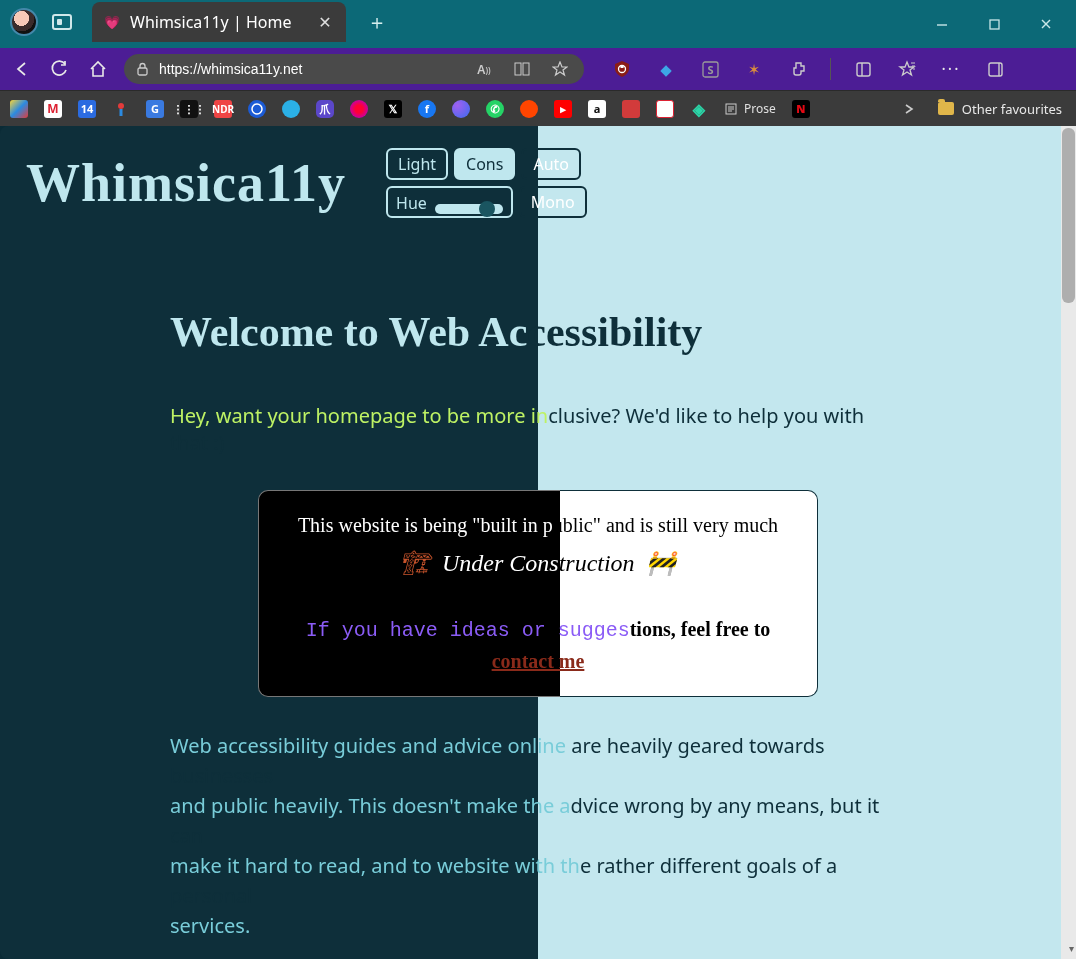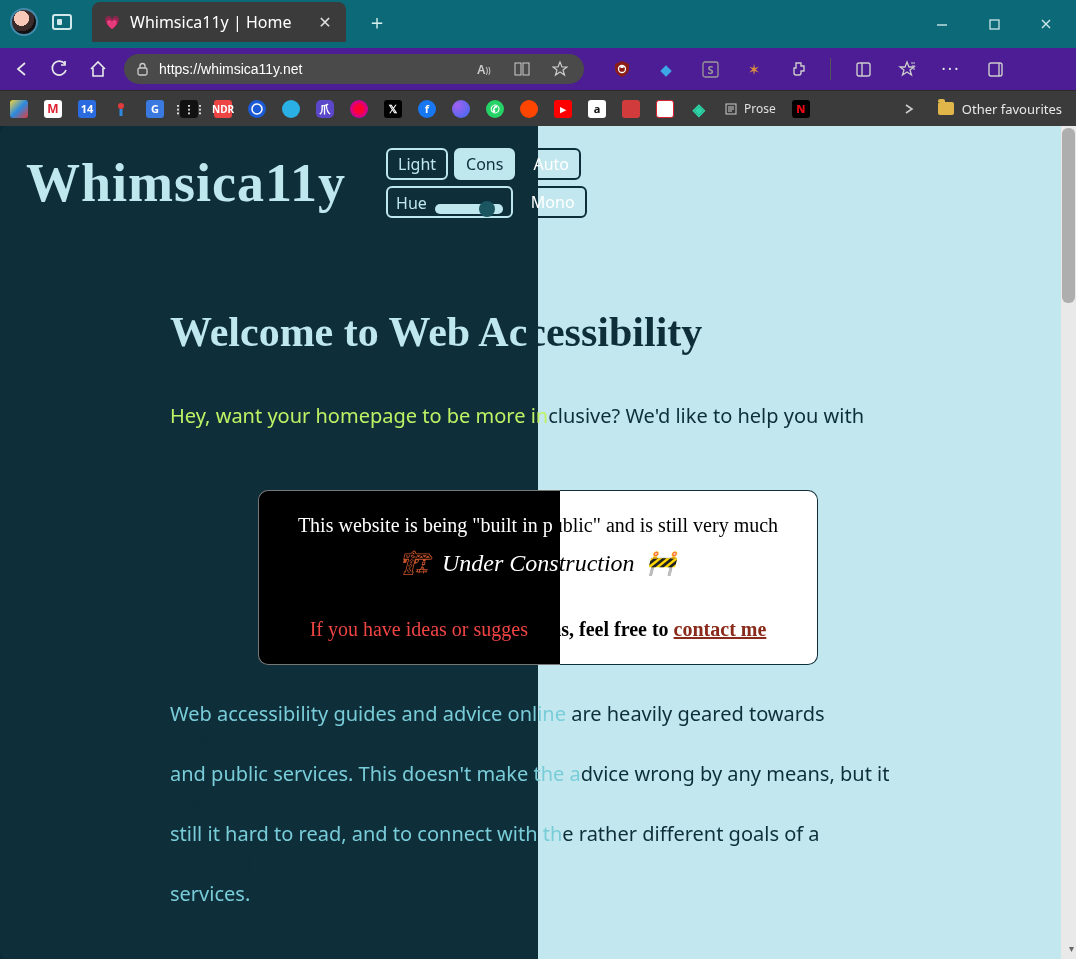--- a/index.html
+++ b/index.html
@@ -76,21 +76,21 @@
 .callout-half { position: absolute; top: 0; bottom: 0; }
 .co-l { left: 0; width: 54%; background: #000; border: 1px solid #777; border-right: none; border-radius: 10px 0 0 10px; }
 .co-r { right: 0; width: 46%; background: #fff; border: 1px solid #0e2f3a; border-left: none; border-radius: 0 10px 10px 0; }
 .callout-text { position: relative; padding: 20px 22px; text-align: center; font-size: 20px; line-height: 1.55; }
 .ct-line1 .l { color: #fff; }
 .ct-line1 .r { color: #000; }
 .ct-line2 { margin-top: 4px; font-style: italic; font-family: "Brush Script MT", cursive; font-size: 24px; }
 .ct-line2 .l { color: #fff; }
 .ct-line2 .r { color: #000; }
 .ct-line3 { margin-top: 32px; }
-.ct-line3 .l { color: #ef4444; }
+.ct-line3 .l { color: #8b5cf6; font-family: Liberation Mono, monospace; }
 .ct-line3 .r { color: #000; font-weight: bold; }
 .ct-line3 a { color: #8a2a1a; text-decoration: underline; }
 .crane { color: #c6532b; margin-right: 6px; }
 .stripes { margin-left: 6px; }
 .p2 { margin-top: 34px; font-size: 20px; line-height: 1.5; }
 .p2 .l { color: #79cdd9; }
 .p2 .r { color: #0e2f3a; }
 .biglogo-wrap { margin-top: 44px; text-align: center; position: relative; height: 160px; }
 .biglogo { font-family: "Brush Script MT", "Segoe Script", cursive; font-size: 78px; font-weight: 600;
   background: linear-gradient(90deg, #b536cf 0%, #e23b63 25%, #d8452b 45%, #3f8f2b 65%, #2b7d8a 85%, #1f5b9a 100%);
@@ -316,22 +316,22 @@
             <span class="stripes">🚧</span>
           </div>
           <div class="ct-line3">
             <span class="l">If you have ideas or sugges</span><span class="r"><span>tions, feel free to </span><a>contact me</a></span>
           </div>
         </div>
       </div>
 
       <p class="p2">
         <span class="l">Web accessibility guides and advice online </span><span class="r">are heavily geared towards businesses</span><br>
-        <span class="l">and public services. This doesn't make the a</span><span class="r">dvice wrong by any means, but it can</span><br>
-        <span class="l">still it hard to read, and to connect with th</span><span class="r">e rather different goals of a personal</span><br>
+        <span class="l">and public heavily. This doesn't make the a</span><span class="r">dvice wrong by any means, but it can</span><br>
+        <span class="l">make it hard to read, and to website with th</span><span class="r">e rather different goals of a personal</span><br>
         <span class="l">services.</span>
       </p>
 
       <div class="biglogo-wrap">
         
         <div class="biglogo">Whimsica11y</div>
       </div>
     </div>
   </div>
 

